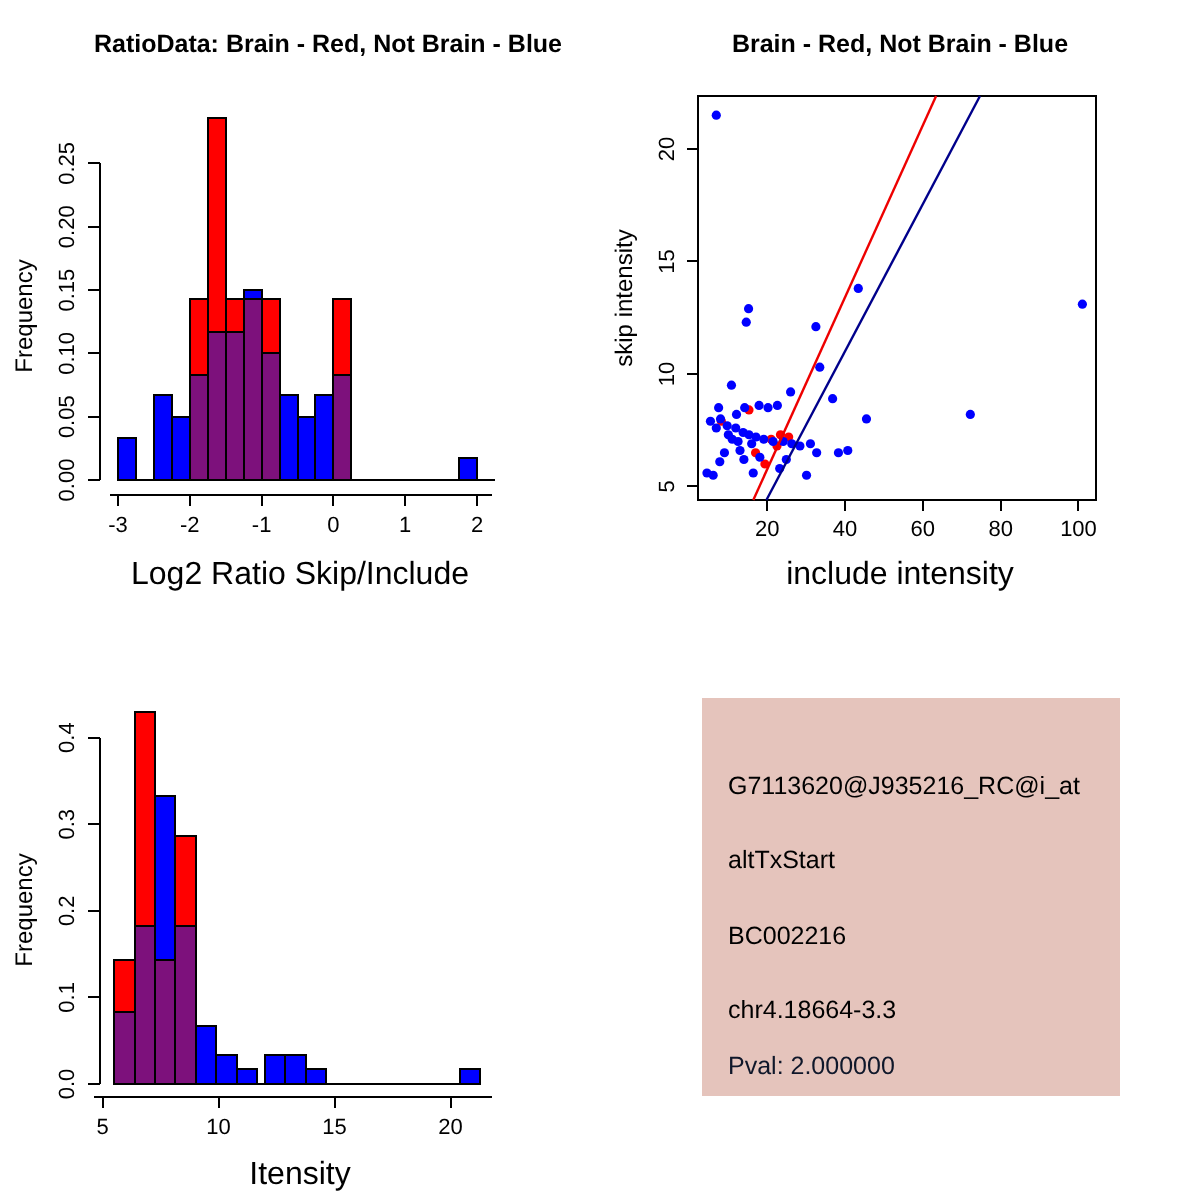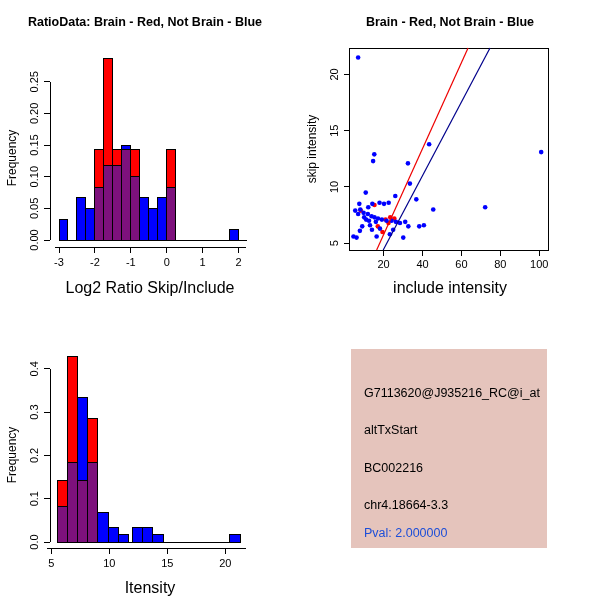--- a/index.html
+++ b/index.html
@@ -207,32 +207,32 @@
           <line x1="109.3" y1="248.5" x2="109.3" y2="254" stroke="#000" stroke-width="1"></line>
           <text x="109.3" y="267" text-anchor="middle">10</text>
           <line x1="167.3" y1="248.5" x2="167.3" y2="254" stroke="#000" stroke-width="1"></line>
           <text x="167.3" y="267" text-anchor="middle">15</text>
           <line x1="225.3" y1="248.5" x2="225.3" y2="254" stroke="#000" stroke-width="1"></line>
           <text x="225.3" y="267" text-anchor="middle">20</text>
         </g>
       </g>
     </svg>
 
-  <div class="ptitle" style="left:5px;top:15px">RatioData: Brain - Red, Not Brain - Blue</div>
+  <div class="ptitle" style="left:24px;top:15px">RatioData: Brain - Red, Not Brain - Blue</div>
   <div class="vlab" style="left:-48px;top:150px">Frequency</div>
   <div class="alab" style="left:50px;top:279px">Log2 Ratio Skip/Include</div>
 
   <div class="ptitle" style="left:310px;top:15px">Brain - Red, Not Brain - Blue</div>
   <div class="vlab" style="left:252px;top:141px">skip intensity</div>
   <div class="alab" style="left:350px;top:279px">include intensity</div>
 
   <div class="vlab" style="left:-48px;top:447px">Frequency</div>
   <div class="alab" style="left:50px;top:579px">Itensity</div>
 
-  <div id="infobox" style="background: rgb(229, 196, 188);">
+  <div id="infobox" style="background: rgb(229, 196, 188); padding-left: 13px;">
     <div class="iline" style="top:37px">G7113620@J935216_RC@i_at</div>
     <div class="iline" style="top:74px">altTxStart</div>
     <div class="iline" style="top:112px">BC002216</div>
     <div class="iline" style="top:149px">chr4.18664-3.3</div>
-    <div class="iline" style="top: 177px; color: #1d4ed8;">Pval: 2.000000</div>
+    <div class="iline" style="top: 177px; color: #0f172a;">Pval: 2.000000</div>
   </div>
 
 </div>
 
 </body></html>

